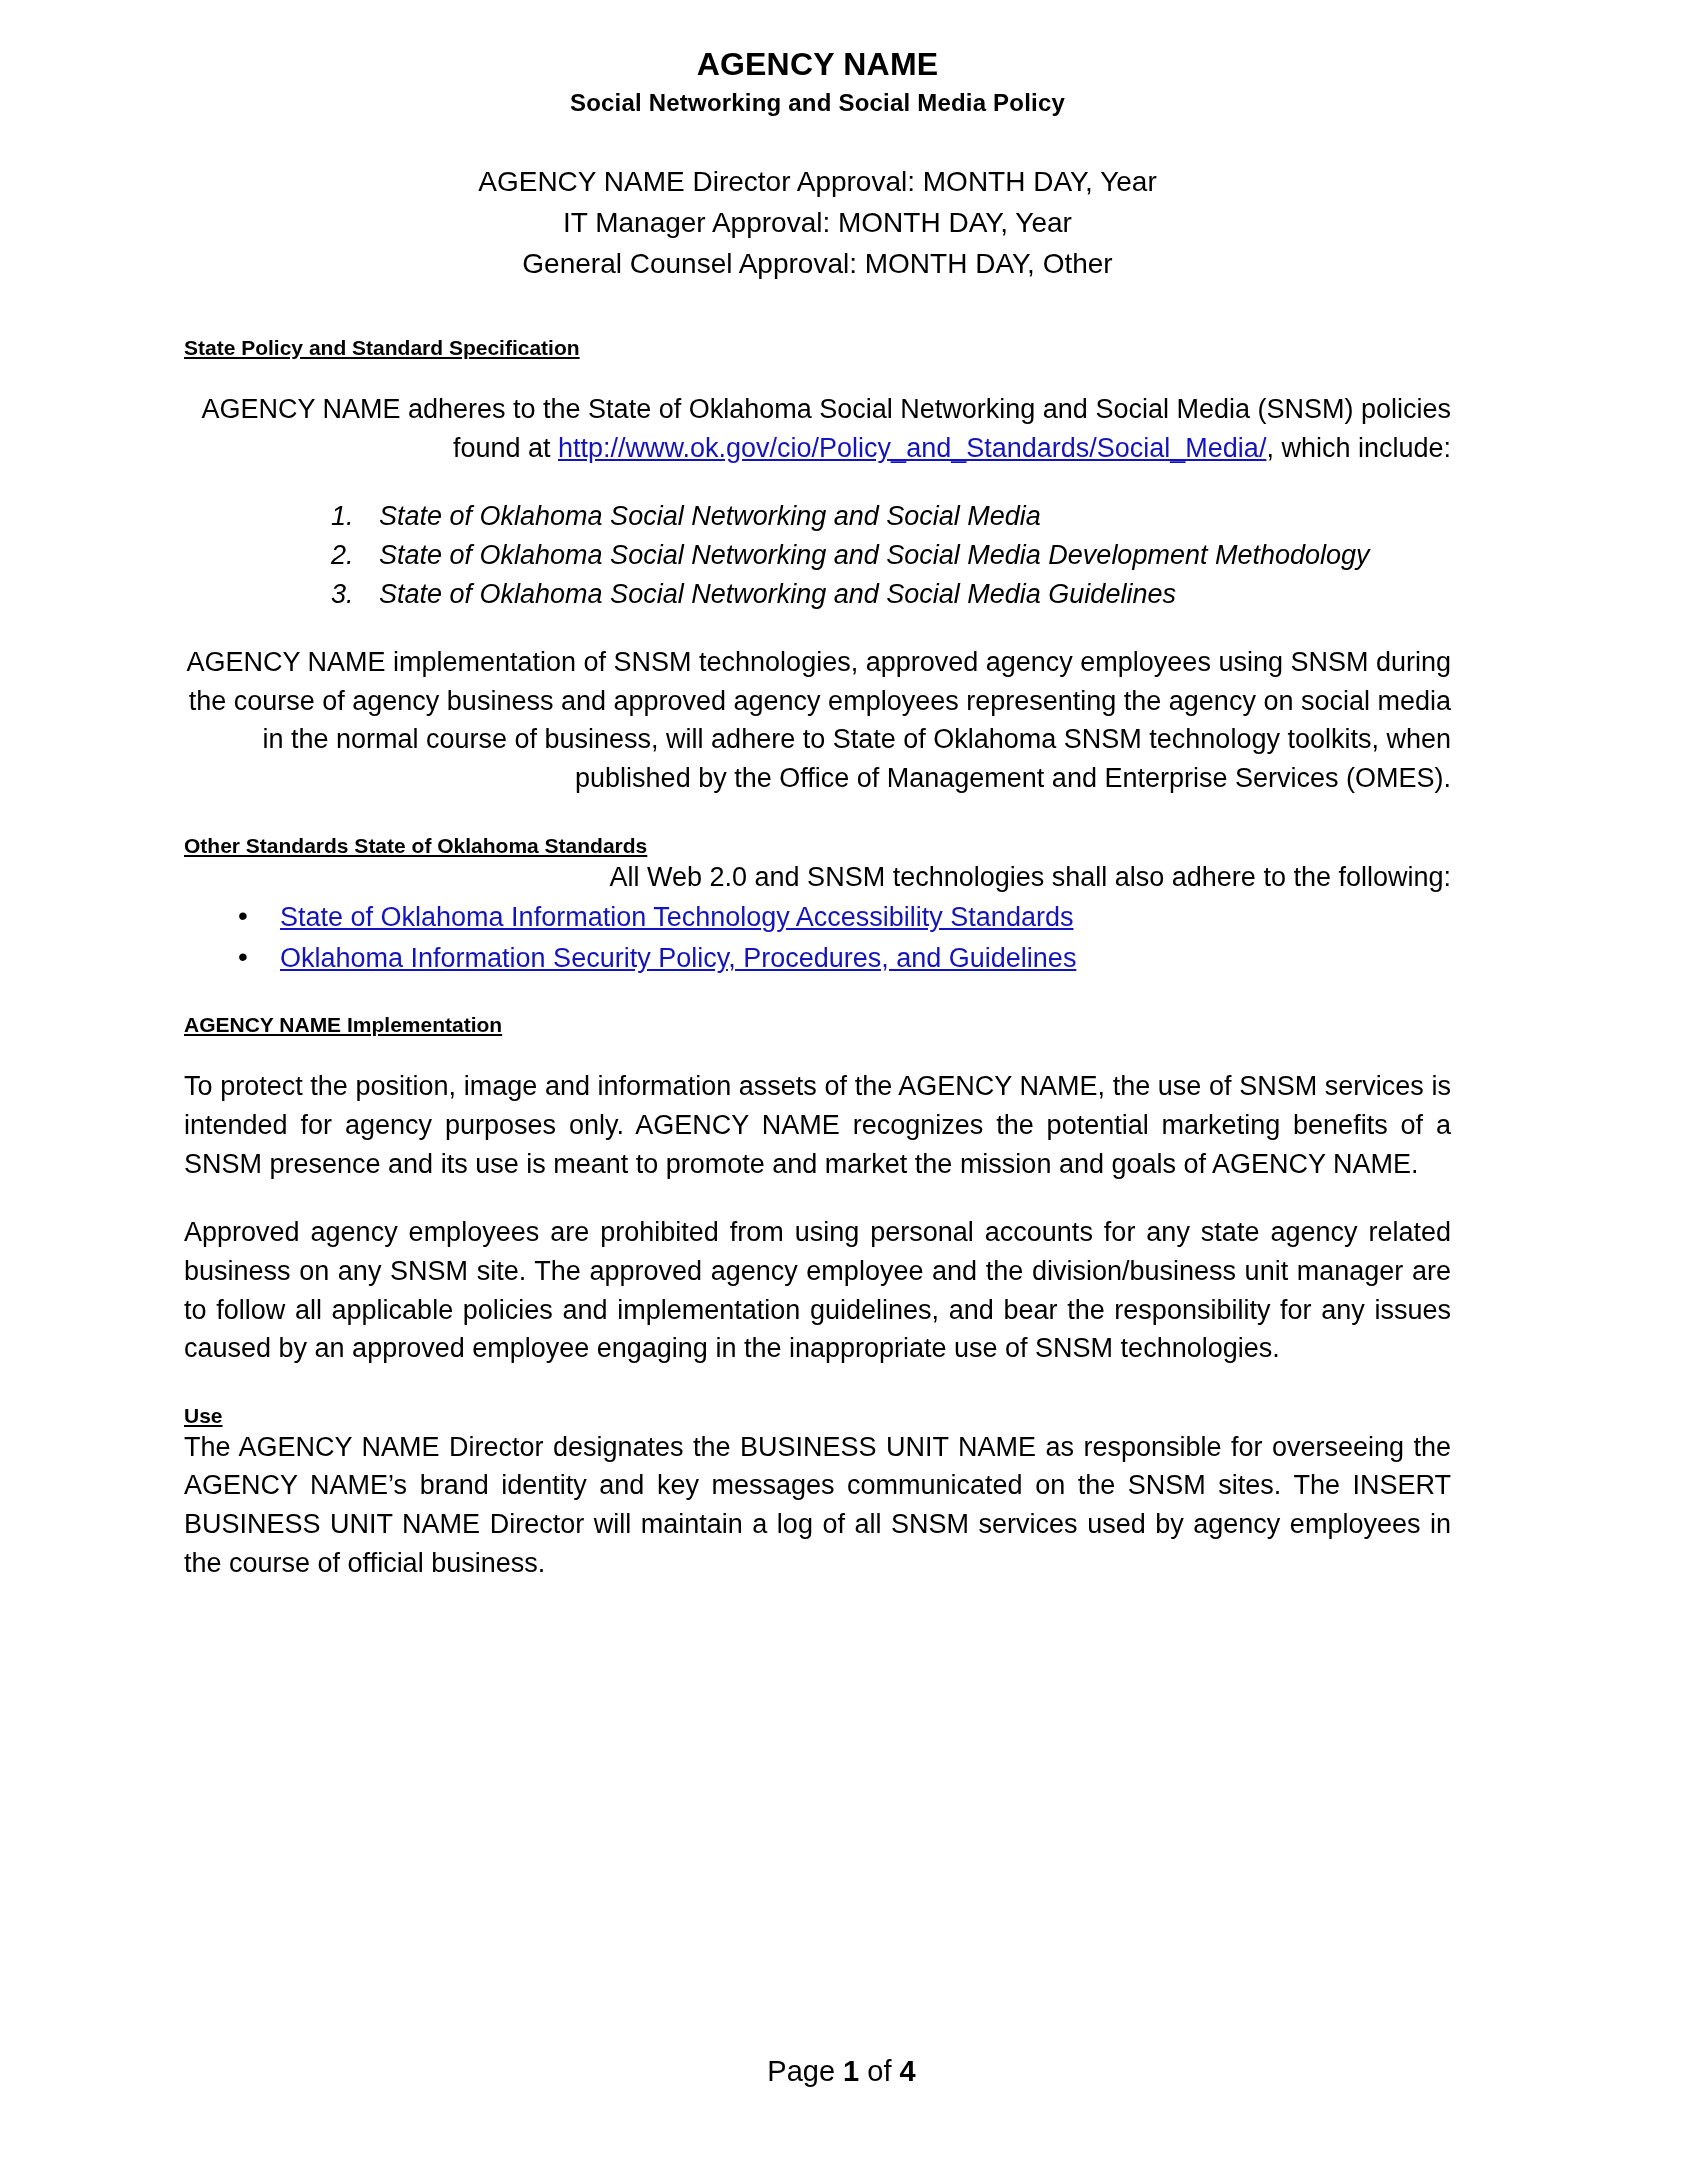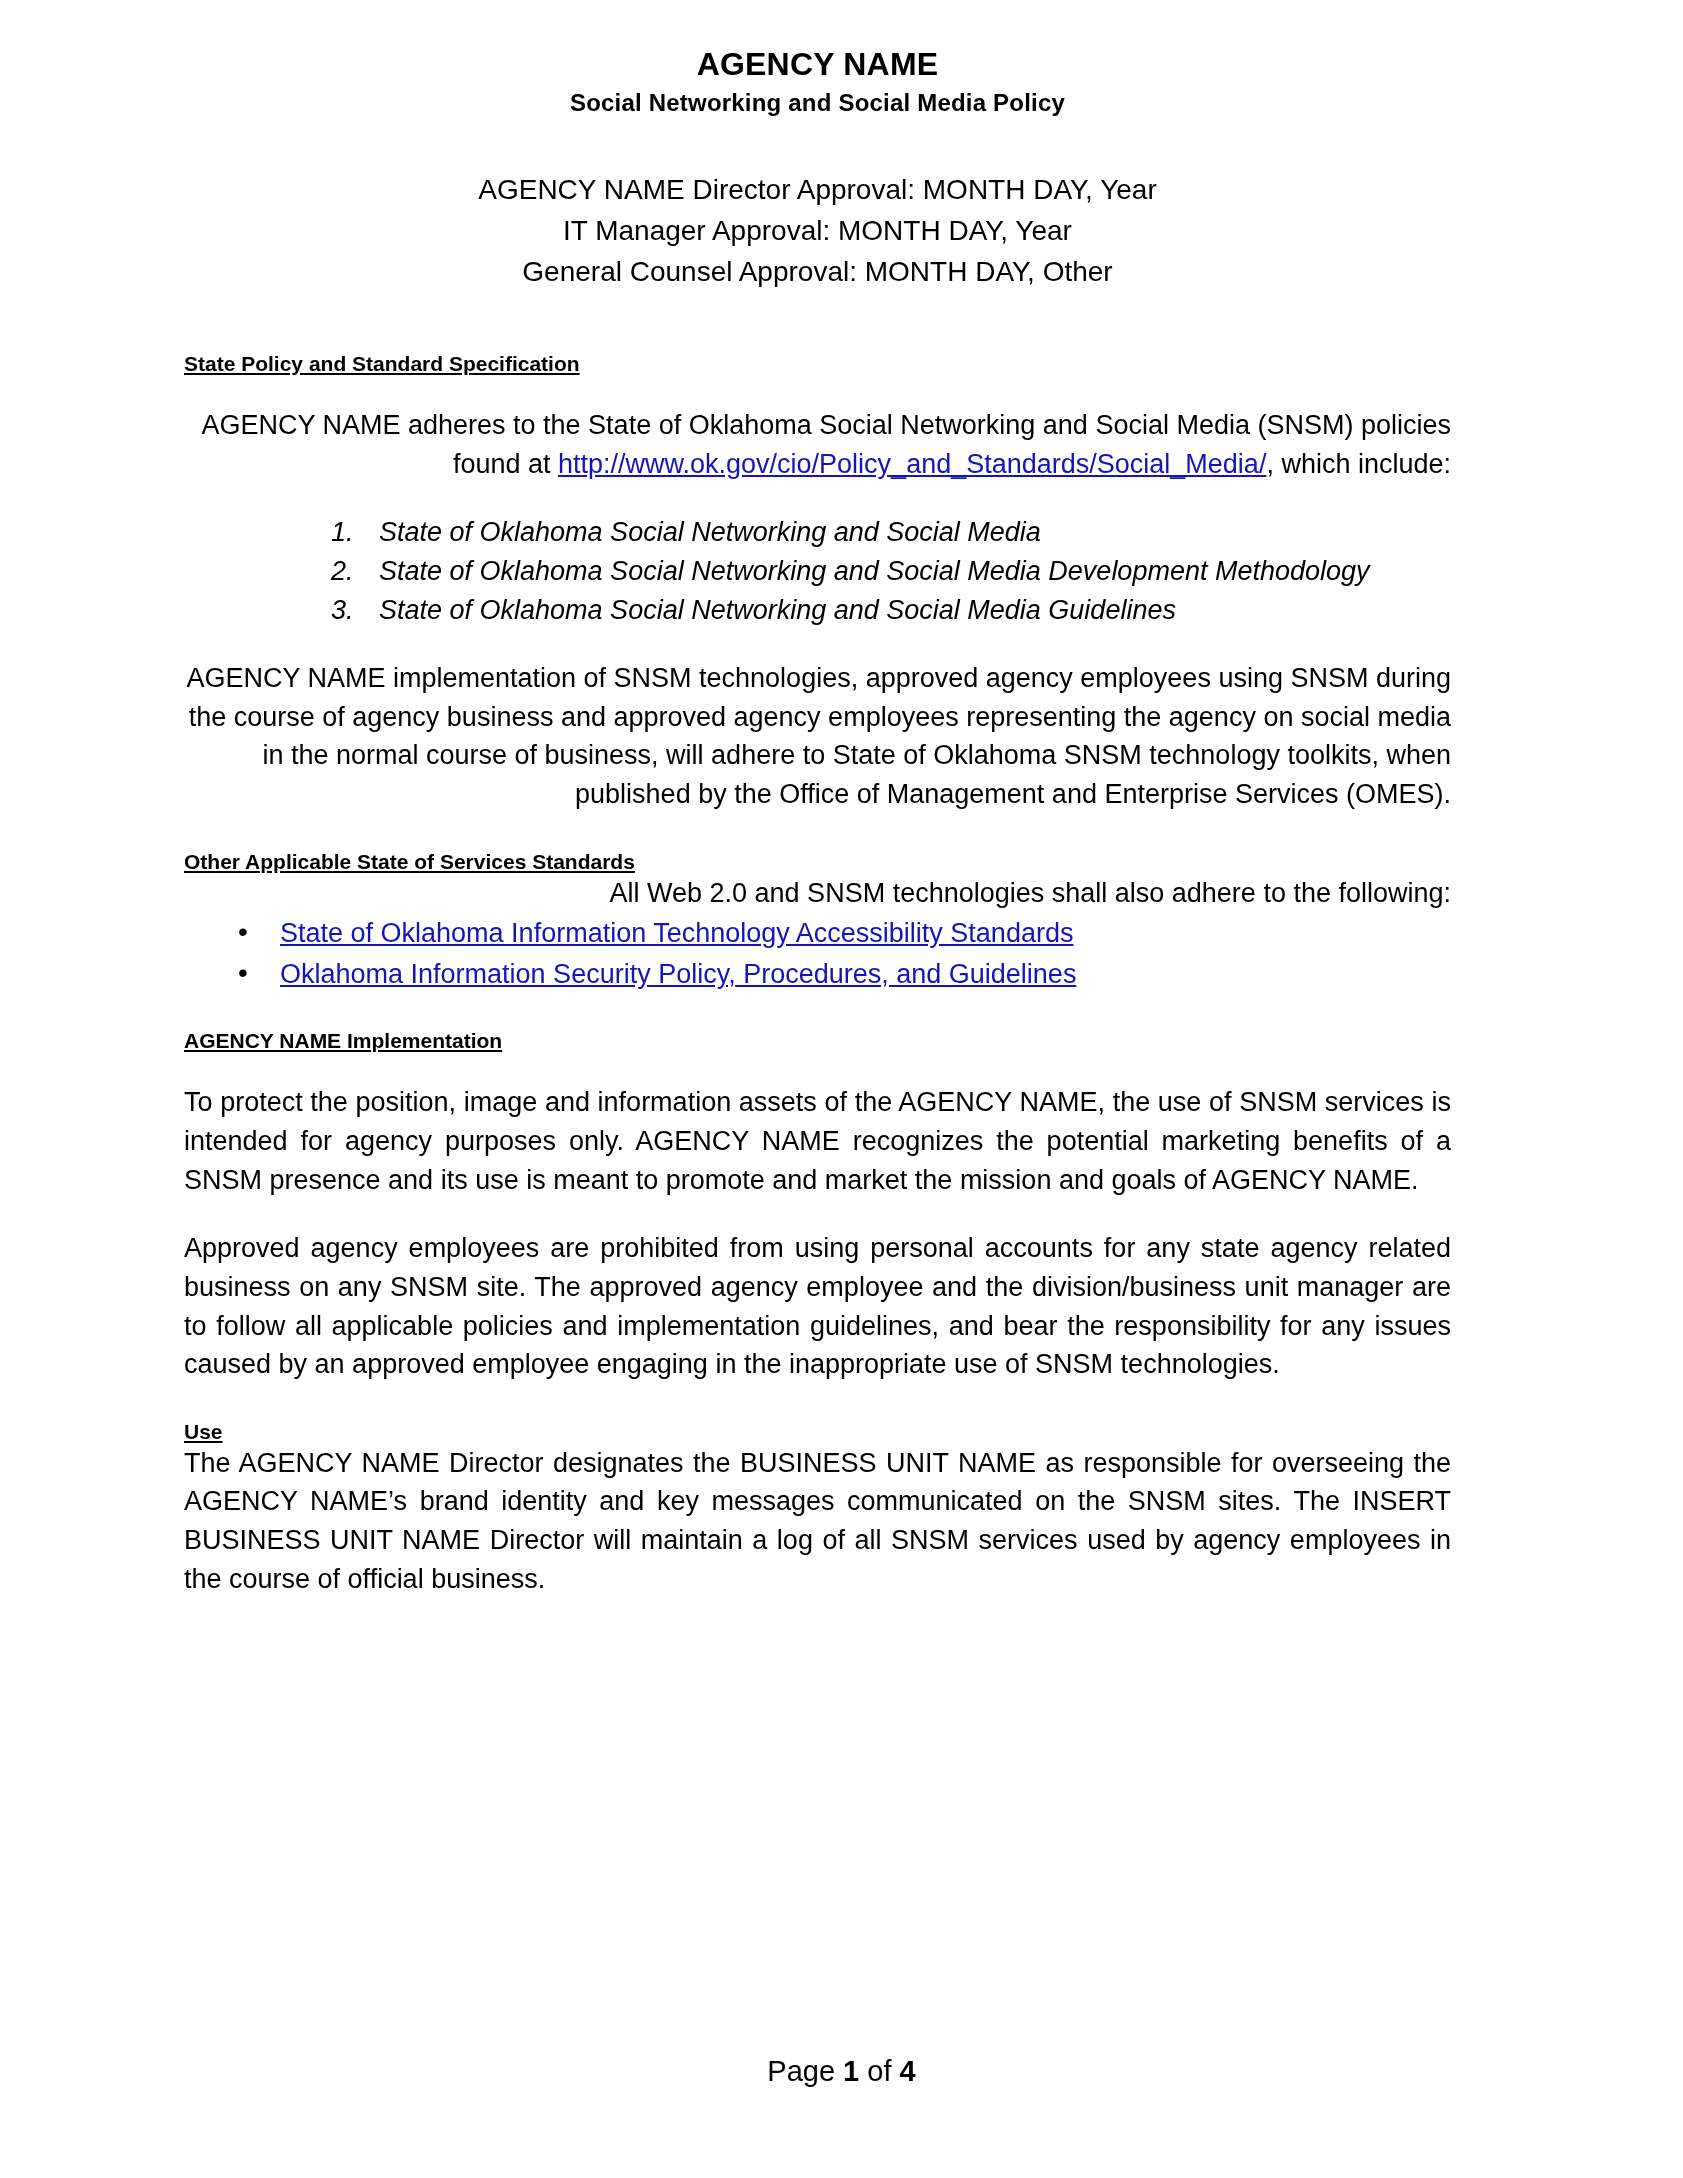--- a/index.html
+++ b/index.html
@@ -44,21 +44,21 @@
     line-height: 1.28;
     margin: 0;
     padding-top: 3px;
     letter-spacing: 0.2px;
   }
 
   .approval-block {
     text-align: center;
     font-size: 28px;
     line-height: 1.47;
-    margin: 8px;
+    margin: 0;
     padding-top: 42px;
   }
   .approval-line { display: block; }
 
   
   .section-heading {
     font-size: 21px;
     font-weight: bold;
     text-decoration: underline;
     margin: 0;
@@ -171,21 +171,21 @@
     <ol class="num-list">
       <li><span>State of Oklahoma Social Networking and Social Media</span></li>
       <li><span>State of Oklahoma Social Networking and Social Media Development Methodology</span></li>
       <li><span>State of Oklahoma Social Networking and Social Media Guidelines</span></li>
     </ol>
 
     <div class="gap-para"></div>
     <p class="para">AGENCY NAME implementation of SNSM technologies, approved agency employees using SNSM during the course of agency business and approved agency employees representing the agency on social media in the normal course of business, will adhere to State of Oklahoma SNSM technology toolkits, when published by the Office of Management and Enterprise Services (OMES).</p>
 
     <div class="heading-spacer-md"></div>
-    <div class="section-heading">Other Applicable State of Services Standards</div>
+    <div class="section-heading">Other Standards State of Oklahoma Standards</div>
     <p class="para">All Web 2.0 and SNSM technologies shall also adhere to the following:</p>
 
     <ul class="bullet-list">
       <li><span class="doclink">State of Oklahoma Information Technology Accessibility Standards</span></li>
       <li><span class="doclink">Oklahoma Information Security Policy, Procedures, and Guidelines</span></li>
     </ul>
 
     <div class="heading-spacer-md"></div>
     <div class="section-heading">AGENCY NAME Implementation</div>
 

